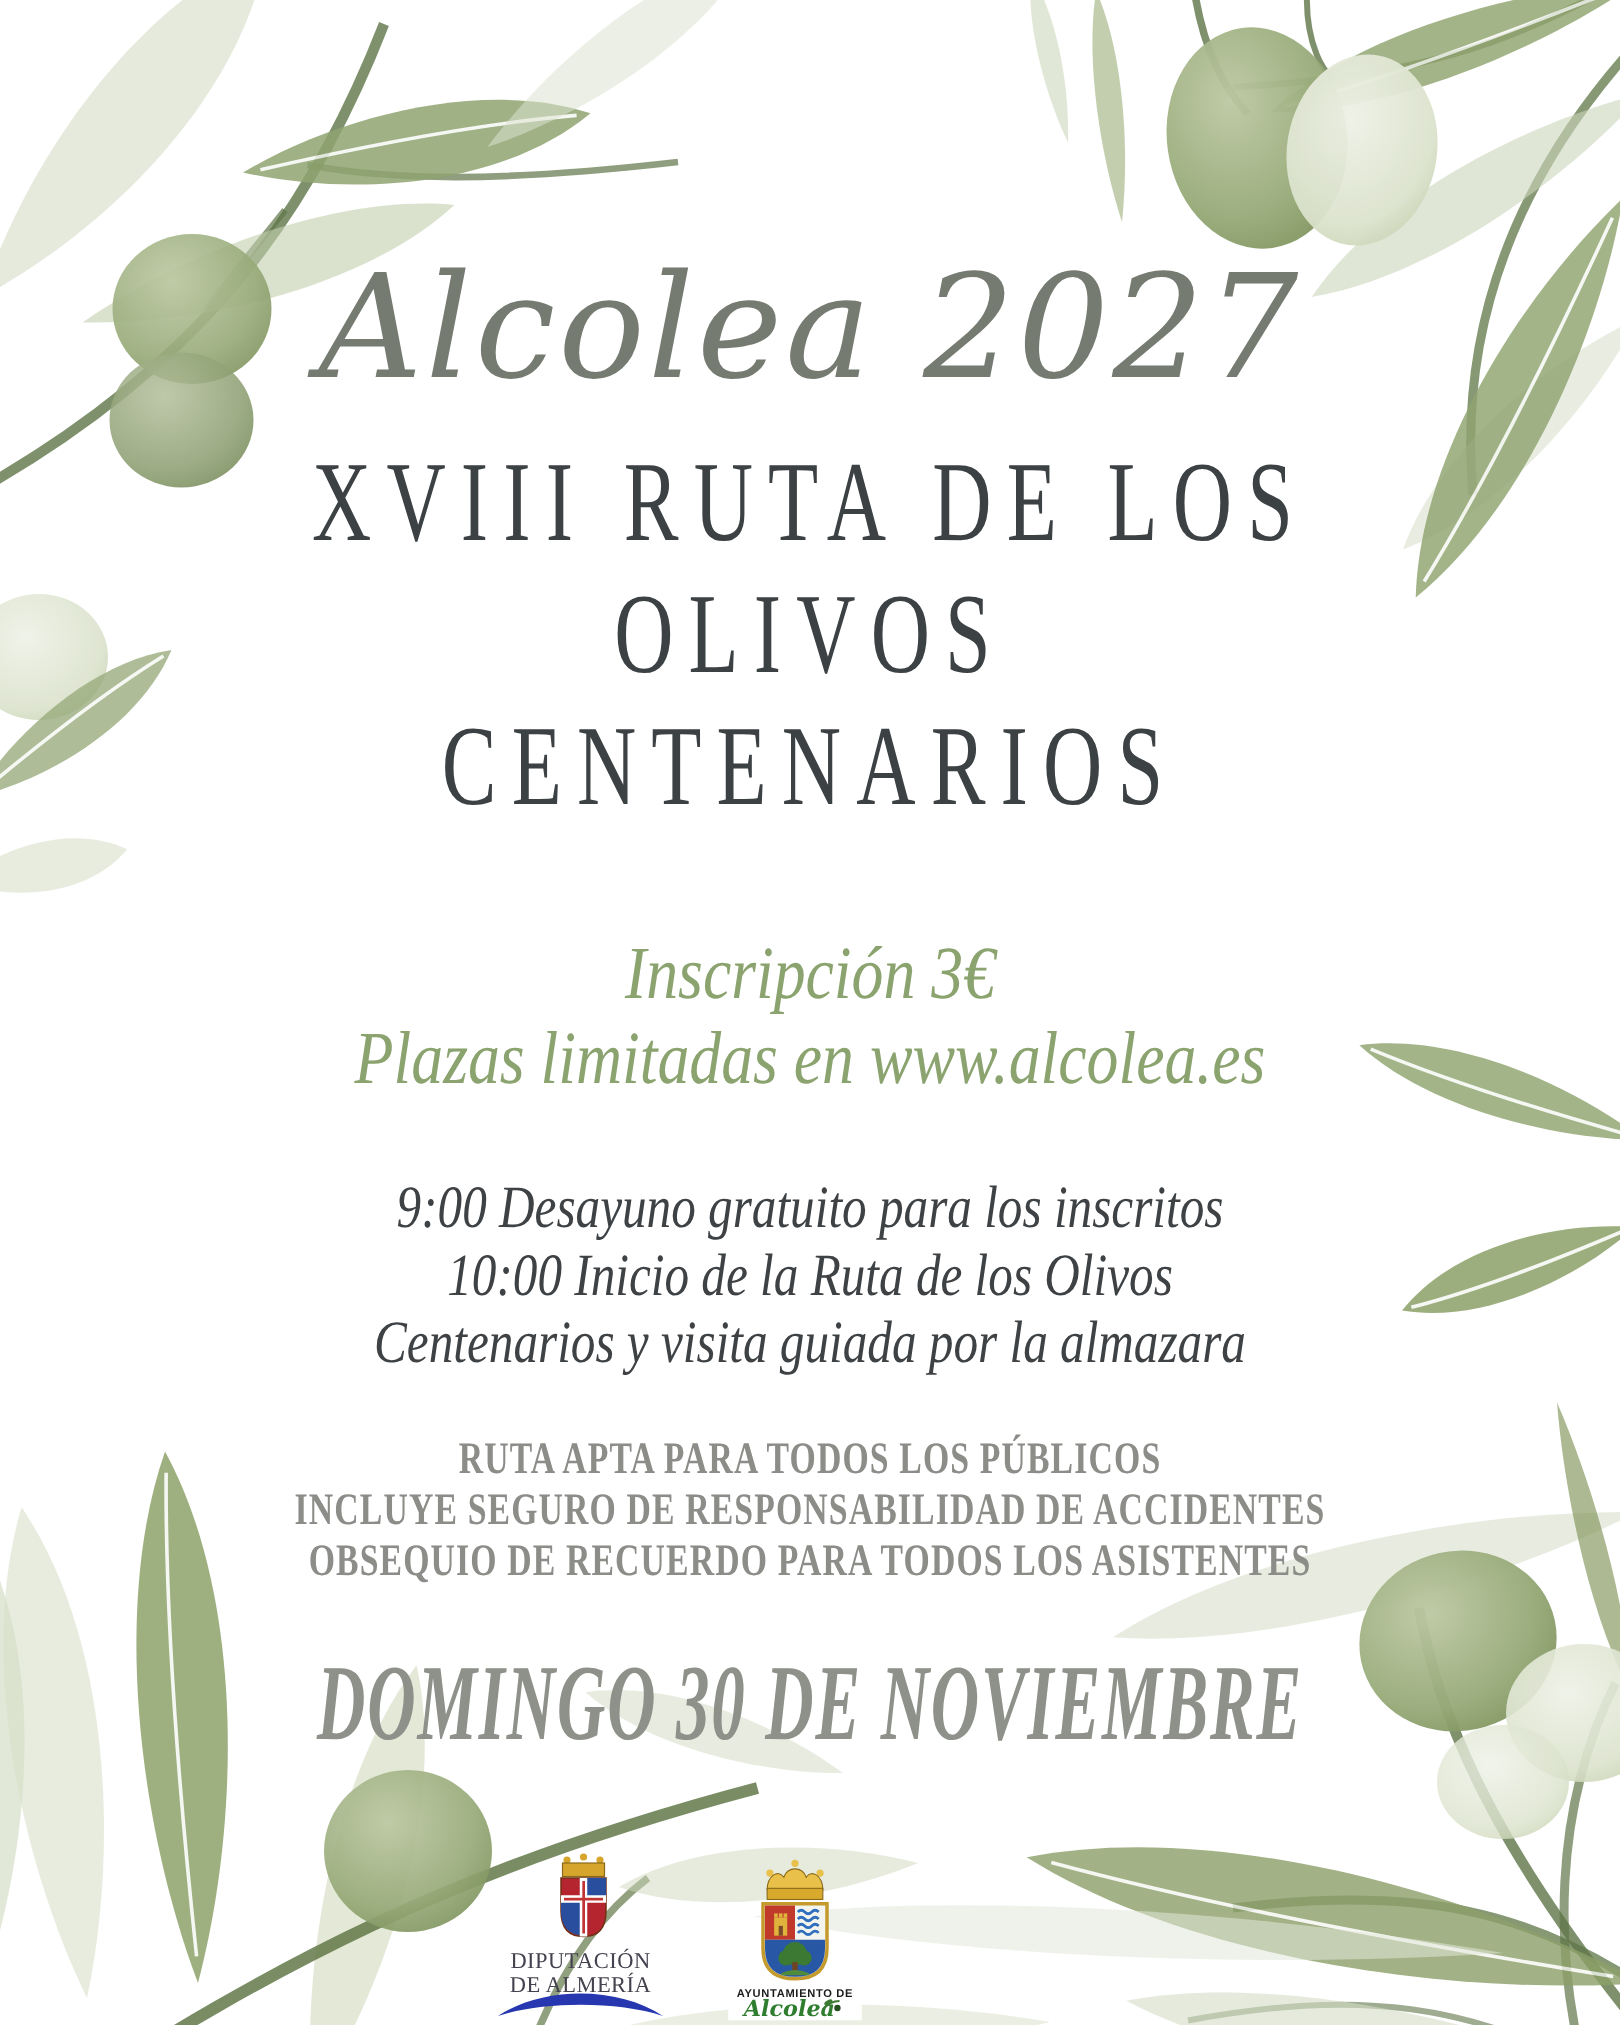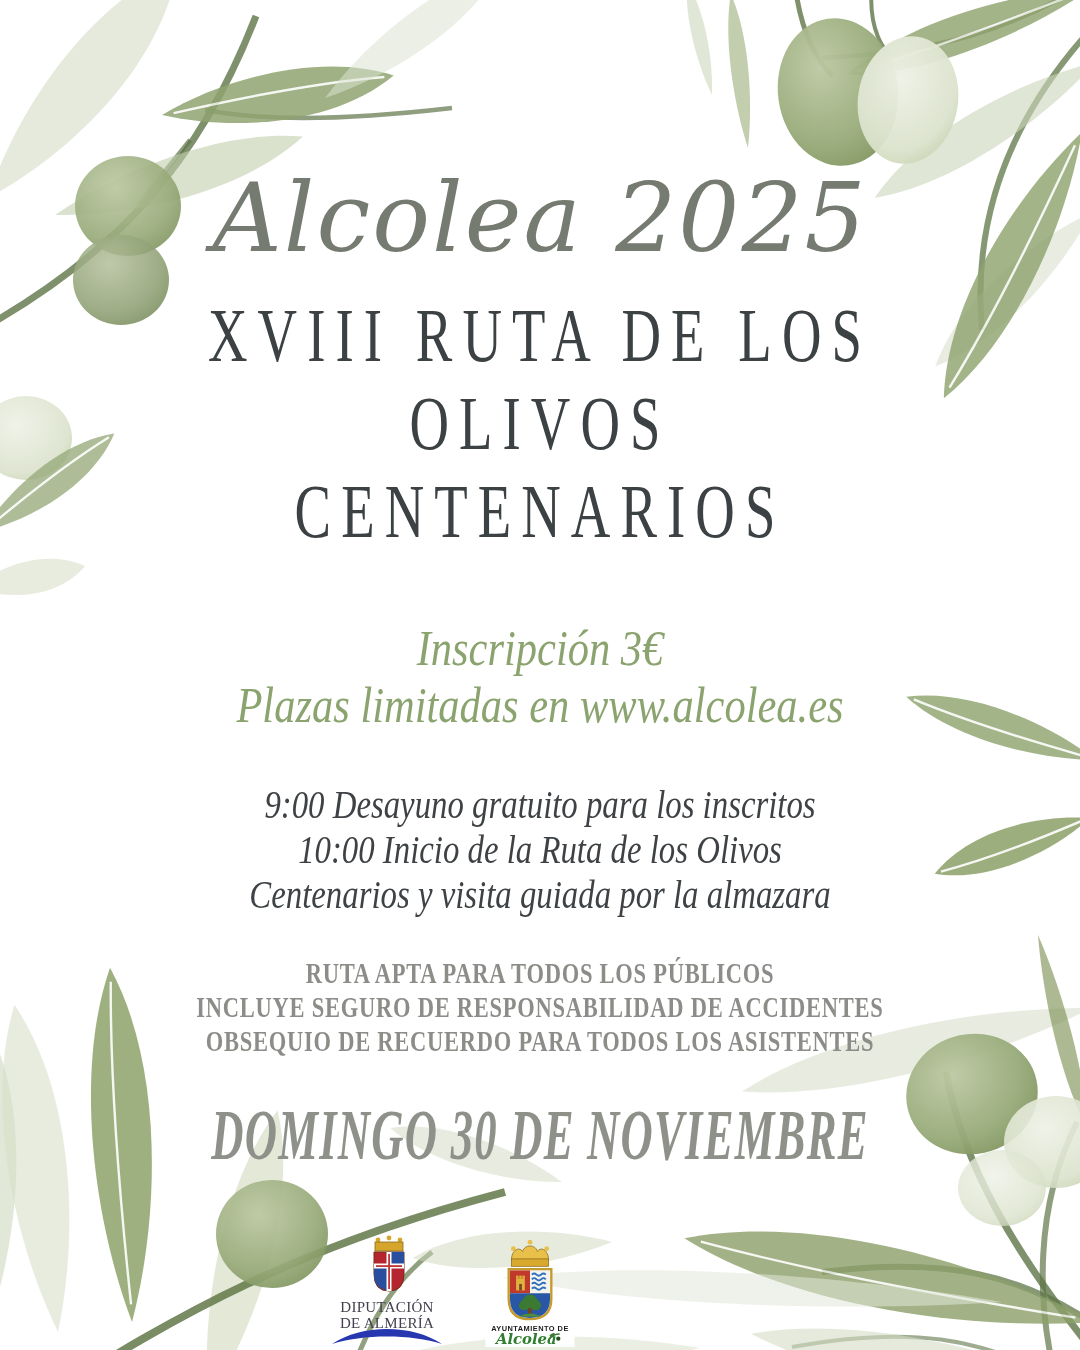--- a/index.html
+++ b/index.html
@@ -115,21 +115,21 @@
       <use href="#lf" transform="translate(1038,935) rotate(76) scale(2.0,.5)" fill="#7f9458" opacity=".65"></use>
       <ellipse cx="972" cy="1094" rx="66" ry="60" fill="url(#olv)" opacity=".95" transform="rotate(-12 972 1094)"></ellipse>
       <ellipse cx="1056" cy="1142" rx="52" ry="46" fill="url(#olvPale)" opacity=".9"></ellipse>
       <ellipse cx="1002" cy="1188" rx="44" ry="38" fill="url(#olvPale)" opacity=".8"></ellipse>
       <use href="#lfr" transform="translate(1096,1322) rotate(192) scale(4.2,1.8)" fill="#8ca069" opacity=".8"></use>
       <use href="#lf" transform="translate(1096,1392) rotate(190) scale(3.5,1.3)" fill="#d4dcc4" opacity=".6"></use>
       <use href="#lf" transform="translate(1002,1302) rotate(183) scale(5.0,.9)" fill="#e2e8d8" opacity=".55"></use>
     </g>
   </svg>
 
-  <div class="txt script-title">Alcolea 2025</div>
+  <div class="txt script-title">Alcolea 2027</div>
 
   <div class="txt main-title">
     <div>XVIII RUTA DE LOS</div>
     <div>OLIVOS</div>
     <div>CENTENARIOS</div>
   </div>
 
   <div class="txt reg">
     <div>Inscripción 3€</div>
     <div>Plazas limitadas en www.alcolea.es</div>

